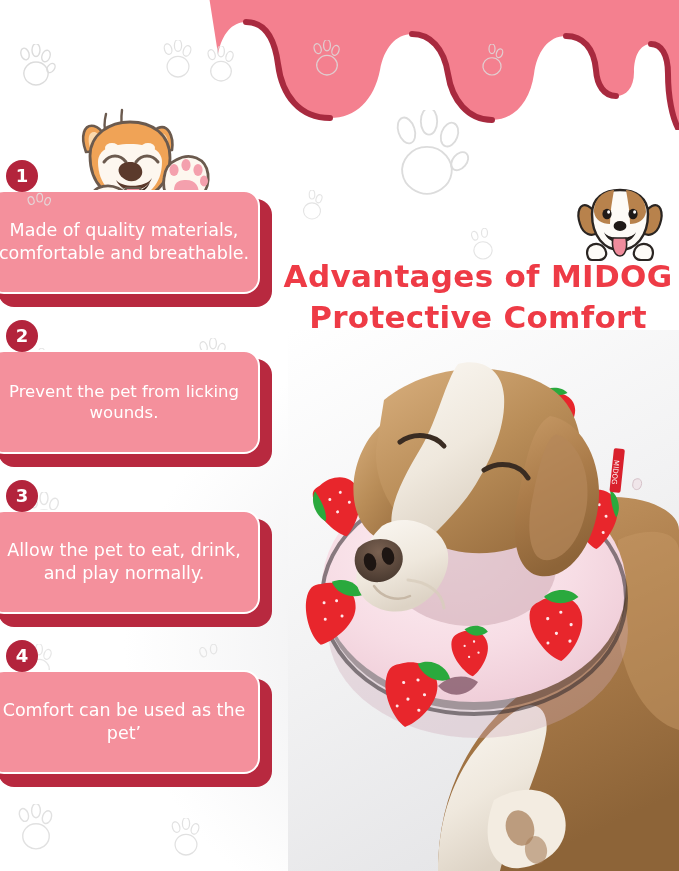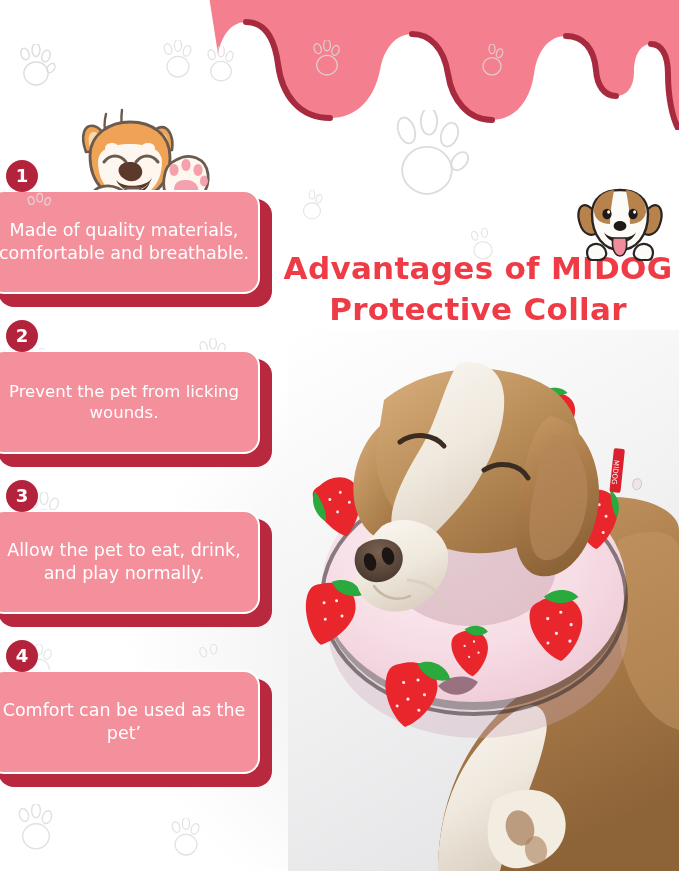--- a/index.html
+++ b/index.html
@@ -20,21 +20,21 @@
 
   
   .paw{position:absolute;opacity:.85;pointer-events:none;}
   .paw svg{display:block;}
 
   
   .banner{position:absolute;left:0;top:0;width:679px;height:130px;}
 
   
   .heading{
-    position:absolute;left:282px;top:248px;width:392px;
+    position:absolute;left:282px;top:256px;width:392px;
     text-align:center;
     color:#ee3b46;
     font-weight:bold;
     font-size:31px;
     line-height:1.33;
     letter-spacing:.3px;
     font-family:"DejaVu Sans", sans-serif;
   }
   .heading .l2{display:block;}
 
@@ -533,21 +533,21 @@
           <path d="M120,250 C140,252 154,262 156,278" fill="none" stroke="#d8cdbd" stroke-width="3" stroke-linecap="round" opacity=".8"></path>
         </g>
 
         <path d="M150,356 C162,344 180,344 190,352 C182,366 162,370 150,356 Z" fill="#8a5f70" opacity=".85"></path>
       </g>
     </svg>
   </div>
 
   <div class="heading">
     <span>Advantages of MIDOG</span>
-    <span class="l2">Protective Collar</span>
+    <span class="l2">Protective Comfort</span>
   </div>
 
   <div class="mascot-shiba">
     <svg viewBox="0 0 150 108" width="150" height="108">
 
       <g fill="none" stroke="#6b5a4e" stroke-width="2.4" stroke-linecap="round">
         <path d="M42,14 C40,22 40,28 42,34"></path>
         <path d="M58,10 C57,18 57,24 59,30"></path>
       </g>
 

